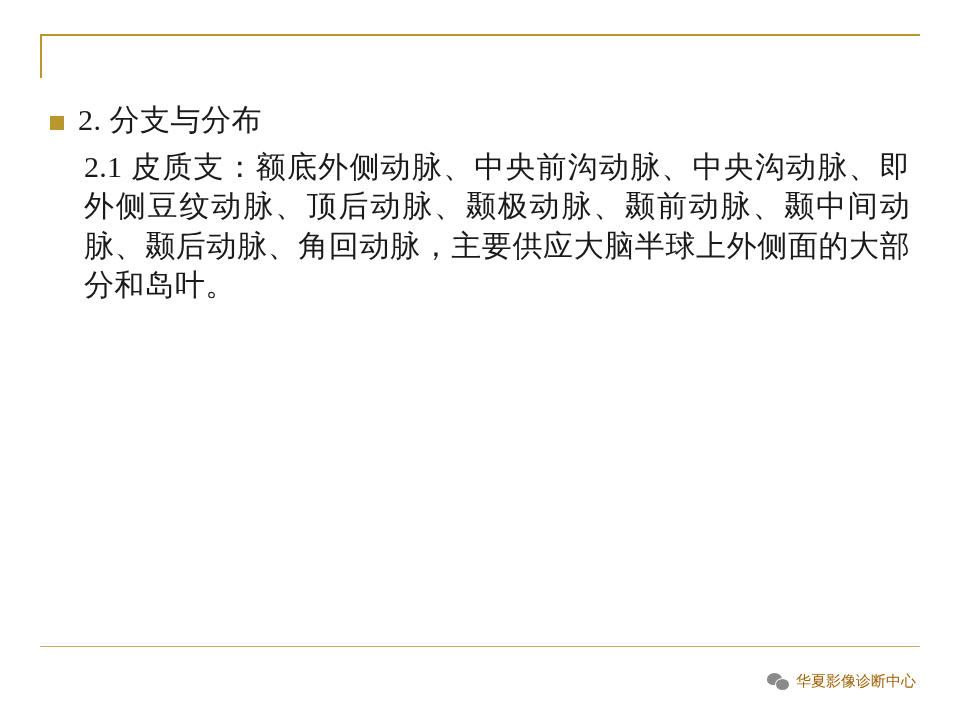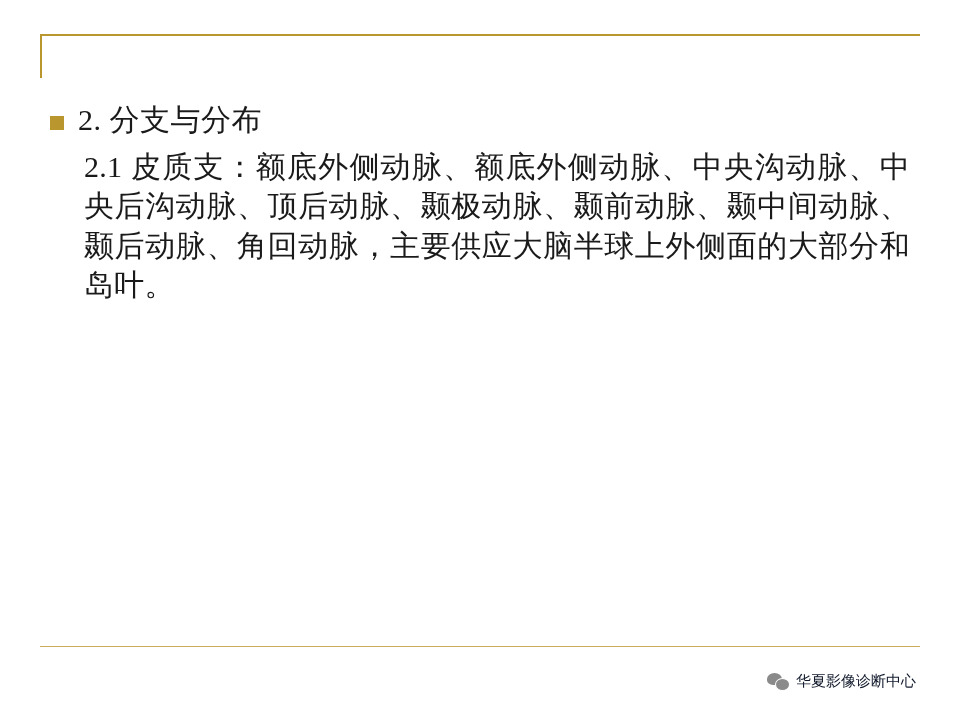--- a/index.html
+++ b/index.html
@@ -94,21 +94,21 @@
     top: 660px;
     width: 960px;
     height: 60px;
   }
   .watermark {
     position: absolute;
     right: 44px;
     top: 12px;
     display: flex;
     align-items: center;
-    color: #0f172a;
+    color: #a16207;
     font-size: 15px;
     font-family: "Liberation Sans", sans-serif;
   }
   .wechat-icon {
     display: inline-block;
     width: 22px;
     height: 18px;
     margin-right: 7px;
     position: relative;
   }
@@ -144,21 +144,21 @@
   <div class="frame-left"></div>
 
   <div class="content">
 
     <div class="bullet-line">
       <span class="bullet-marker"></span>
       <span class="heading-text">2. 分支与分布</span>
     </div>
 
     <div class="para">
-      <span class="lead">2.1 皮质支：</span><span>额底外侧动脉、额底外侧动脉、中央沟动脉、中央后沟动脉、顶后动脉、颞极动脉、颞前动脉、颞中间动脉、颞后动脉、角回动脉，主要供应大脑半球上外侧面的大部分和岛叶。</span>
+      <span class="lead">2.1 皮质支：</span><span>额底外侧动脉、中央前沟动脉、中央沟动脉、即外侧豆纹动脉、顶后动脉、颞极动脉、颞前动脉、颞中间动脉、颞后动脉、角回动脉，主要供应大脑半球上外侧面的大部分和岛叶。</span>
     </div>
 
 
   </div>
 
   <div class="frame-bottom"></div>
 
   <div class="footer">
     <div class="watermark">
       <span class="wechat-icon">

